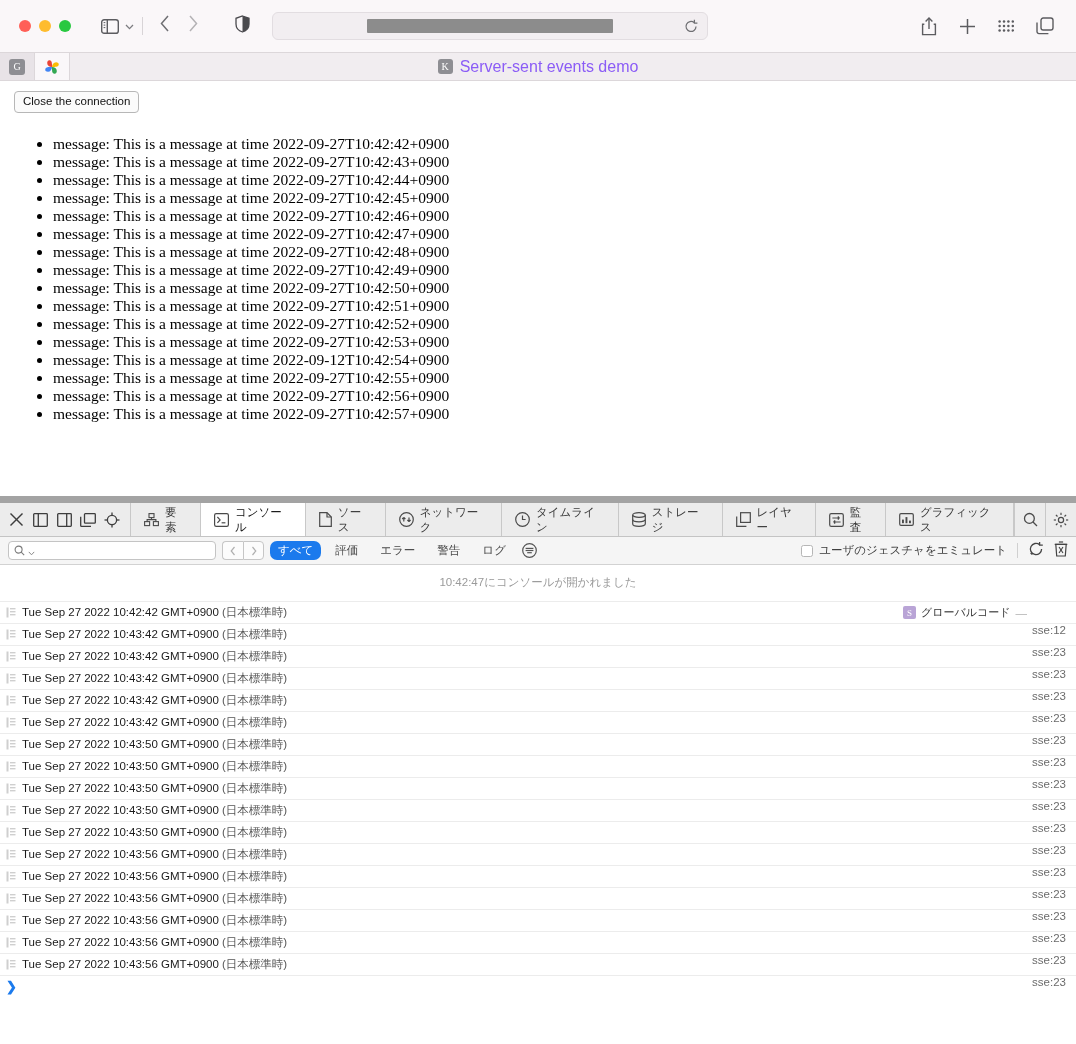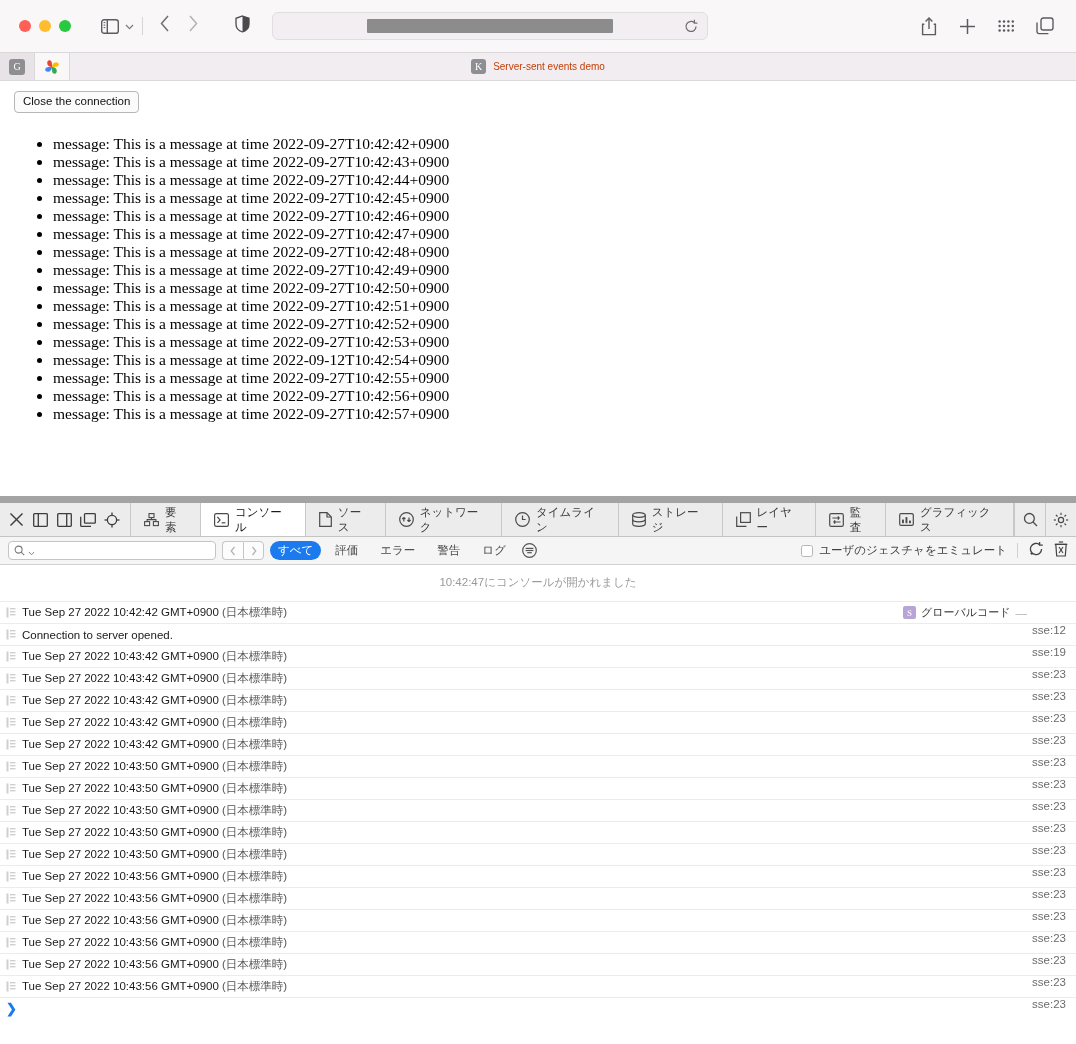--- a/index.html
+++ b/index.html
@@ -87,21 +87,21 @@
     position: absolute; left: 0; right: 0; top: 0; bottom: 0;
     display: flex; align-items: center; justify-content: center;
     gap: 7px; pointer-events: none;
   }
   .tab-title-favicon {
     width: 15px; height: 15px; border-radius: 3px;
     background: #8e8e93; color: #fff;
     font-size: 10px; display: flex; align-items: center; justify-content: center;
     font-family: "Liberation Serif", serif;
   }
-  .tab-title-text { font-size: 10px; color: #c2410c; }
+  .tab-title-text { font-size: 16px; color: #8b5cf6; }
 
   
   .page-content {
     height: 415px;
     background: #fff;
     padding: 10px 0 0 14px;
     overflow: hidden;
   }
   .close-conn-btn {
     font-family: "Liberation Sans", sans-serif;
@@ -178,21 +178,21 @@
     background: #fcfcfc;
     display: flex; align-items: center; justify-content: center;
     color: #b0b0b0; font-size: 11px;
   }
   .nav-pair div:first-child { border-radius: 4px 0 0 4px; border-right: none; }
   .nav-pair div:last-child { border-radius: 0 4px 4px 0; }
   .pill {
     font-size: 11.5px; padding: 2px 8px; border-radius: 10px; color: #4a4a4a;
     margin-left: 6px;
   }
-  .pill.active { background: #1b7aed; color: #fff; }
+  .pill.active { background: #1b7aed; color: #fff; border-radius: 7px; }
   .dt-filter-right { margin-left: auto; display: flex; align-items: center; gap: 10px; }
   .dt-check { display: flex; align-items: center; gap: 6px; font-size: 11.5px; color: #3a3a3a; }
   .checkbox-sq { width: 12px; height: 12px; border: 1px solid #b6b6b6; border-radius: 2.5px; background: #fff; }
 
   .console-body { background: #fff; height: 466px; overflow: hidden; }
   .console-opened {
     text-align: center; color: #9a9a9a; font-size: 11.5px;
     padding: 10px 0 11px;
   }
   .console-row {
@@ -614,34 +614,20 @@
         </div>
         <div class="console-row">
           <span class="log-ic">
             <svg width="10" height="11" viewBox="0 0 10 11">
               <rect x="0.5" y="0.5" width="2" height="10" fill="#cfcfcf"></rect>
               <rect x="4" y="1" width="5.5" height="1.4" fill="#cfcfcf"></rect>
               <rect x="4" y="4" width="5.5" height="1.4" fill="#cfcfcf"></rect>
               <rect x="4" y="7" width="5.5" height="1.4" fill="#cfcfcf"></rect>
             </svg>
           </span>
-          <span class="msg">Connection to server opened.</span>
-          <span class="right">
-            <a class="src-link">sse:19</a>
-          </span>
-        </div>
-        <div class="console-row">
-          <span class="log-ic">
-            <svg width="10" height="11" viewBox="0 0 10 11">
-              <rect x="0.5" y="0.5" width="2" height="10" fill="#cfcfcf"></rect>
-              <rect x="4" y="1" width="5.5" height="1.4" fill="#cfcfcf"></rect>
-              <rect x="4" y="4" width="5.5" height="1.4" fill="#cfcfcf"></rect>
-              <rect x="4" y="7" width="5.5" height="1.4" fill="#cfcfcf"></rect>
-            </svg>
-          </span>
           <span class="msg">Tue Sep 27 2022 10:43:42 GMT+0900 <span class="tz">(日本標準時)</span></span>
           <span class="right">
             <a class="src-link">sse:23</a>
           </span>
         </div>
         <div class="console-row">
           <span class="log-ic">
             <svg width="10" height="11" viewBox="0 0 10 11">
               <rect x="0.5" y="0.5" width="2" height="10" fill="#cfcfcf"></rect>
               <rect x="4" y="1" width="5.5" height="1.4" fill="#cfcfcf"></rect>

